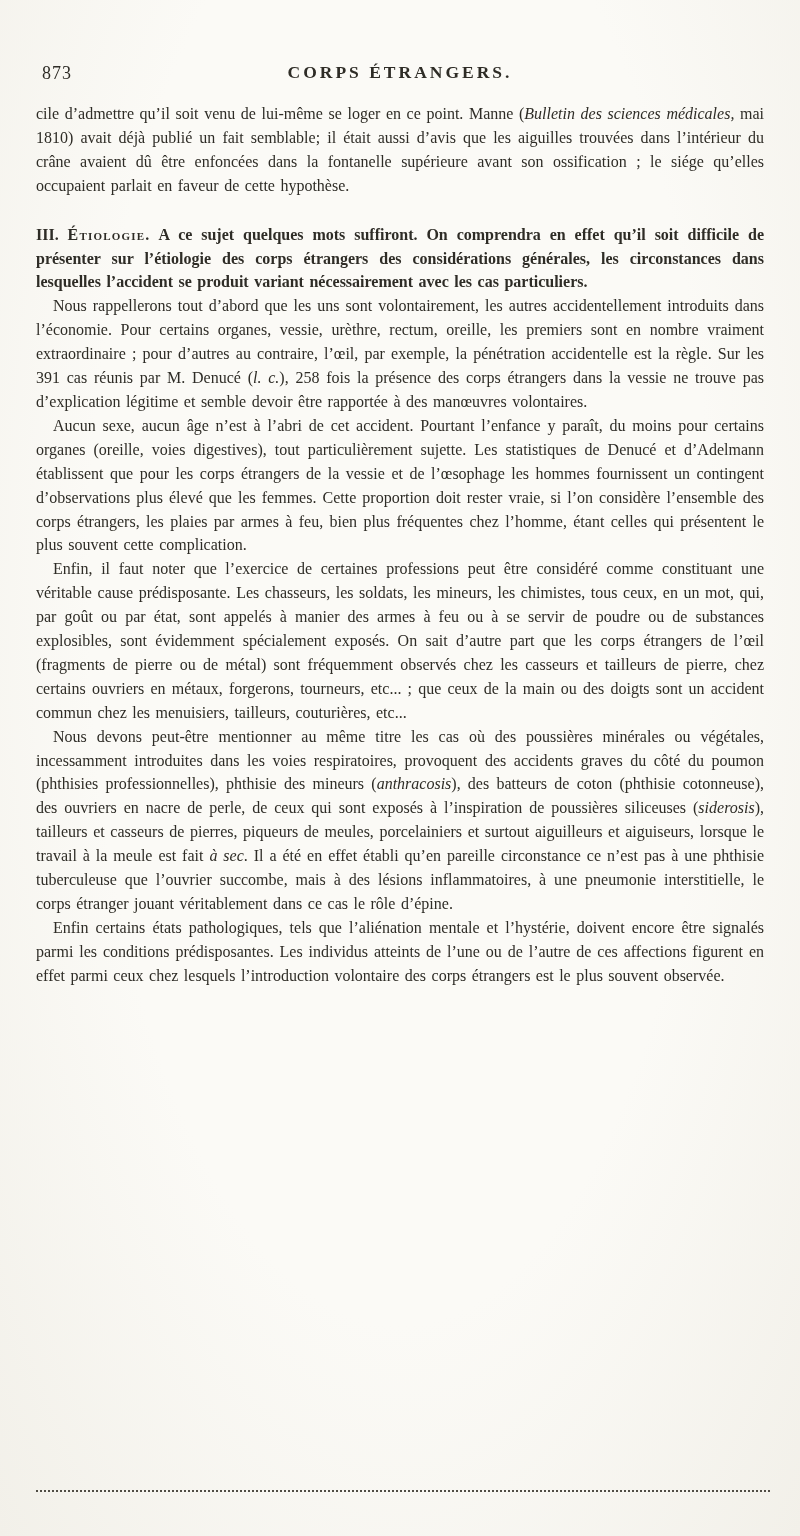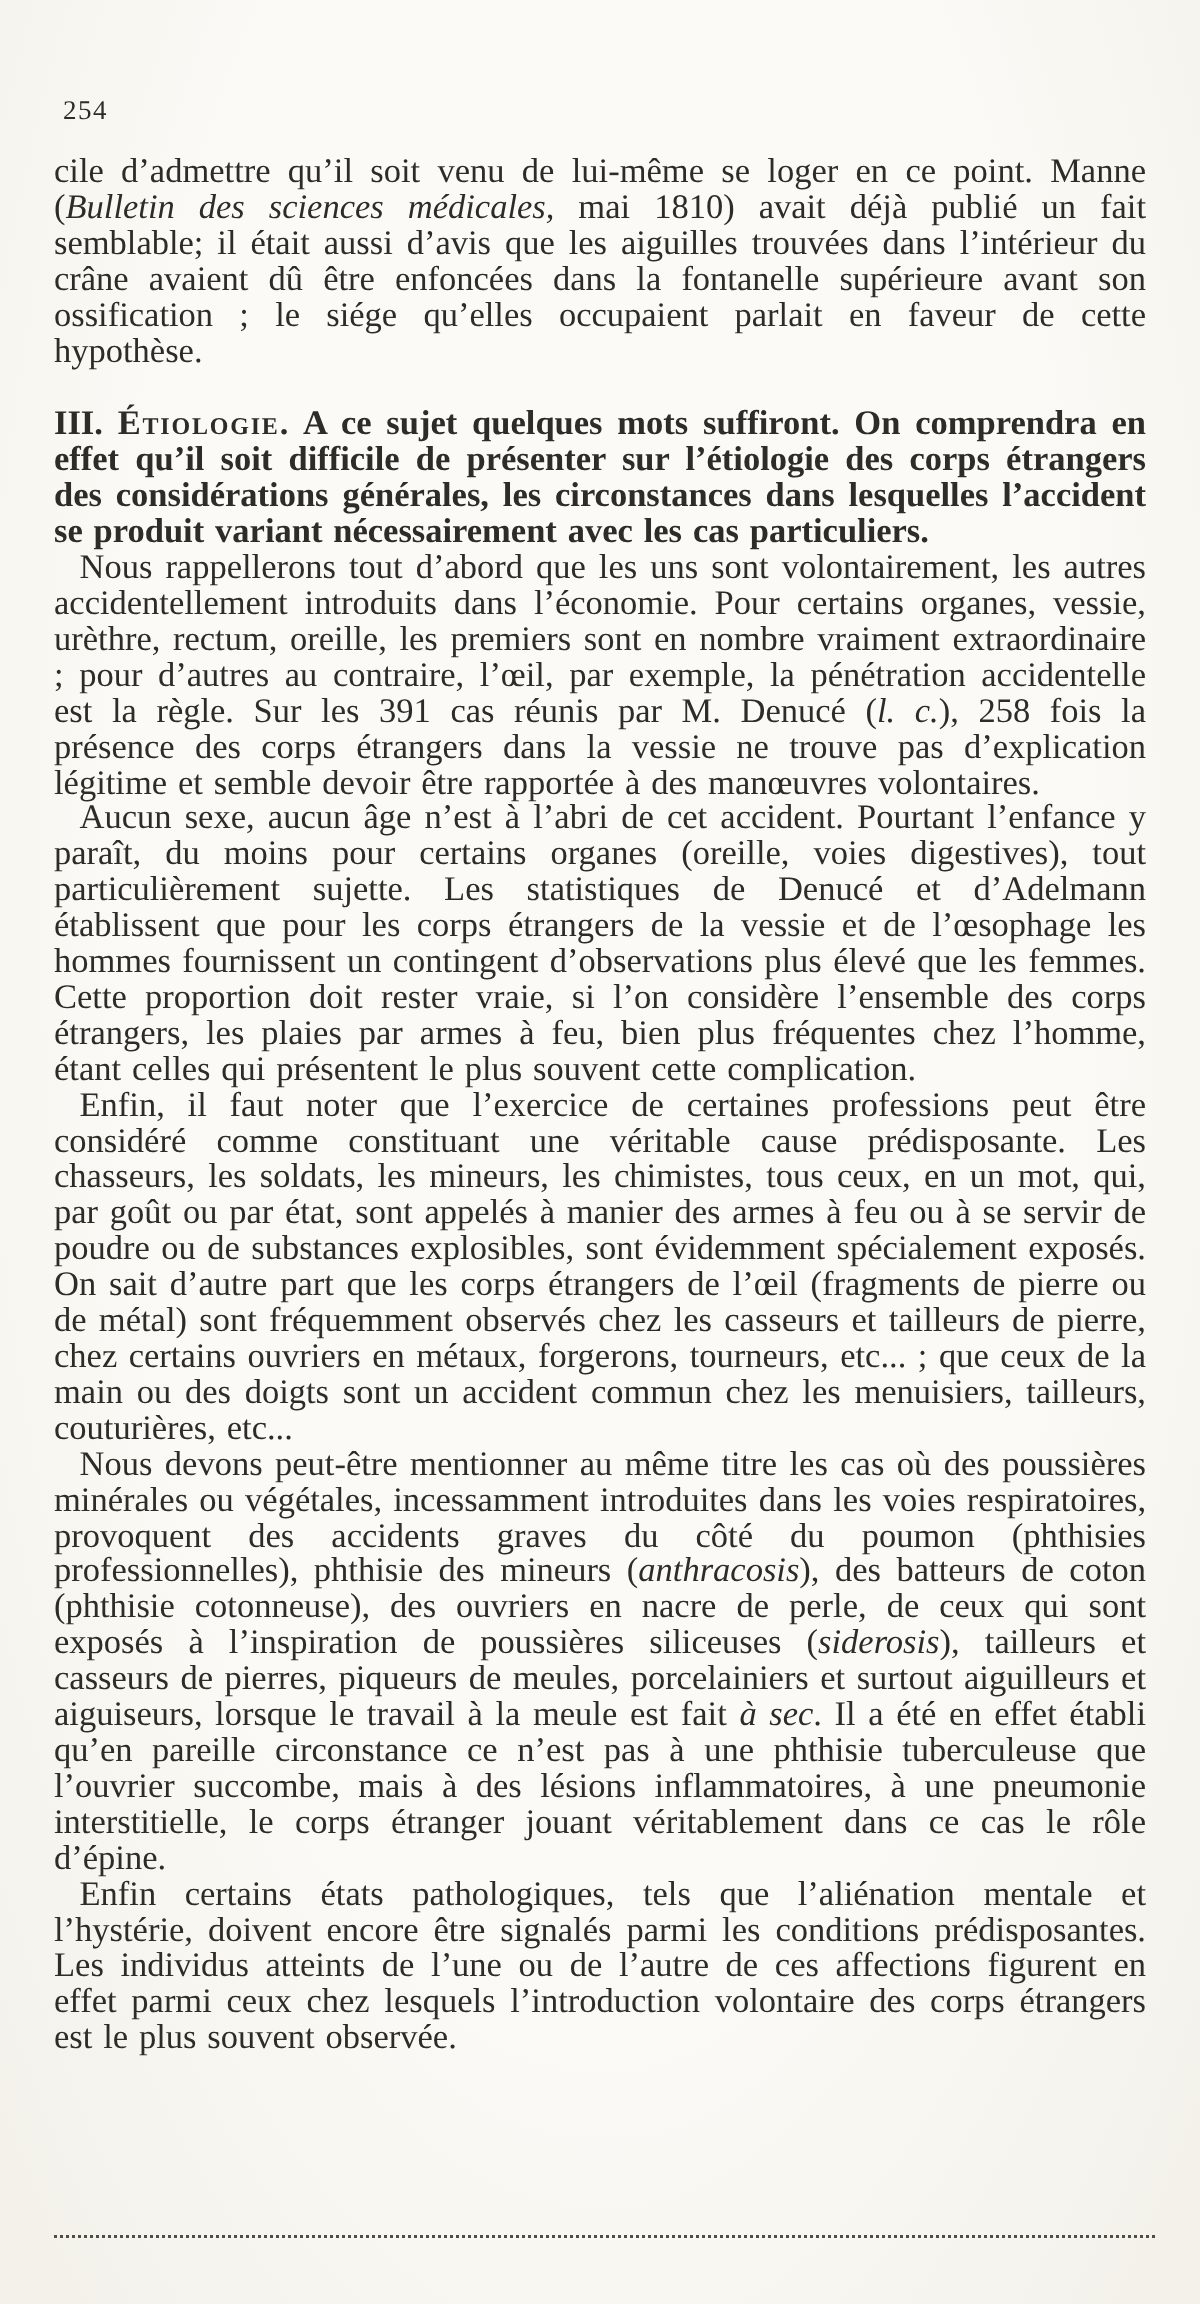--- a/index.html
+++ b/index.html
@@ -30,21 +30,21 @@
     letter-spacing: 1px;
   }
   .running-title {
     display: block;
     text-align: center;
     font-size: 17.5px;
     letter-spacing: 3px;
     font-weight: 600;
   }
   .page-body {
-    font-size: 23px;
+    font-size: 16px;
     line-height: 23.9px;
     text-align: justify;
     word-spacing: 1.5px;
   }
   p.para { margin: 0; }
   p.para.indent { text-indent: 17px; }
   p.para.space-before { margin-top: 25px; font-weight: bold; }
   .seg-italic { font-style: italic; }
   .seg-smallcaps { font-variant: small-caps; letter-spacing: 1.2px; }
   .bottom-rule {
@@ -53,21 +53,22 @@
     border-top: 2px dotted #504d45;
     height: 0;
   }
 </style>
 </head>
 <body>
 
 <div class="page">
 
   <header class="page-header">
-    <span class="page-number">254</span>
+    <span class="page-number">873</span>
+    <span class="running-title">CORPS ÉTRANGERS.</span>
   </header>
 
   <main class="page-body" id="body-container">
       <p class="para"><span>cile d’admettre qu’il soit venu de lui-même se loger en ce point. Manne (</span><span class="seg-italic">Bulletin des sciences médicales,</span><span> mai 1810) avait déjà publié un fait semblable; il était aussi d’avis que les aiguilles trouvées dans l’intérieur du crâne avaient dû être enfoncées dans la fontanelle supérieure avant son ossification ; le siége qu’elles occupaient parlait en faveur de cette hypothèse.</span></p>
       <p class="para space-before"><span>III. </span><span class="seg-smallcaps">Étiologie.</span><span> A ce sujet quelques mots suffiront. On comprendra en effet qu’il soit difficile de présenter sur l’étiologie des corps étrangers des considérations générales, les circonstances dans lesquelles l’accident se produit variant nécessairement avec les cas particuliers.</span></p>
       <p class="para indent"><span>Nous rappellerons tout d’abord que les uns sont volontairement, les autres accidentellement introduits dans l’économie. Pour certains organes, vessie, urèthre, rectum, oreille, les premiers sont en nombre vraiment extraordinaire ; pour d’autres au contraire, l’œil, par exemple, la pénétration accidentelle est la règle. Sur les 391 cas réunis par M. Denucé (</span><span class="seg-italic">l. c.</span><span>), 258 fois la présence des corps étrangers dans la vessie ne trouve pas d’explication légitime et semble devoir être rapportée à des manœuvres volontaires.</span></p>
       <p class="para indent"><span>Aucun sexe, aucun âge n’est à l’abri de cet accident. Pourtant l’enfance y paraît, du moins pour certains organes (oreille, voies digestives), tout particulièrement sujette. Les statistiques de Denucé et d’Adelmann établissent que pour les corps étrangers de la vessie et de l’œsophage les hommes fournissent un contingent d’observations plus élevé que les femmes. Cette proportion doit rester vraie, si l’on considère l’ensemble des corps étrangers, les plaies par armes à feu, bien plus fréquentes chez l’homme, étant celles qui présentent le plus souvent cette complication.</span></p>
       <p class="para indent"><span>Enfin, il faut noter que l’exercice de certaines professions peut être considéré comme constituant une véritable cause prédisposante. Les chasseurs, les soldats, les mineurs, les chimistes, tous ceux, en un mot, qui, par goût ou par état, sont appelés à manier des armes à feu ou à se servir de poudre ou de substances explosibles, sont évidemment spécialement exposés. On sait d’autre part que les corps étrangers de l’œil (fragments de pierre ou de métal) sont fréquemment observés chez les casseurs et tailleurs de pierre, chez certains ouvriers en métaux, forgerons, tourneurs, etc... ; que ceux de la main ou des doigts sont un accident commun chez les menuisiers, tailleurs, couturières, etc...</span></p>
       <p class="para indent"><span>Nous devons peut-être mentionner au même titre les cas où des poussières minérales ou végétales, incessamment introduites dans les voies respiratoires, provoquent des accidents graves du côté du poumon (phthisies professionnelles), phthisie des mineurs (</span><span class="seg-italic">anthracosis</span><span>), des batteurs de coton (phthisie cotonneuse), des ouvriers en nacre de perle, de ceux qui sont exposés à l’inspiration de poussières siliceuses (</span><span class="seg-italic">siderosis</span><span>), tailleurs et casseurs de pierres, piqueurs de meules, porcelainiers et surtout aiguilleurs et aiguiseurs, lorsque le travail à la meule est fait </span><span class="seg-italic">à sec</span><span>. Il a été en effet établi qu’en pareille circonstance ce n’est pas à une phthisie tuberculeuse que l’ouvrier succombe, mais à des lésions inflammatoires, à une pneumonie interstitielle, le corps étranger jouant véritablement dans ce cas le rôle d’épine.</span></p>
       <p class="para indent"><span>Enfin certains états pathologiques, tels que l’aliénation mentale et l’hystérie, doivent encore être signalés parmi les conditions prédisposantes. Les individus atteints de l’une ou de l’autre de ces affections figurent en effet parmi ceux chez lesquels l’introduction volontaire des corps étrangers est le plus souvent observée.</span></p>

